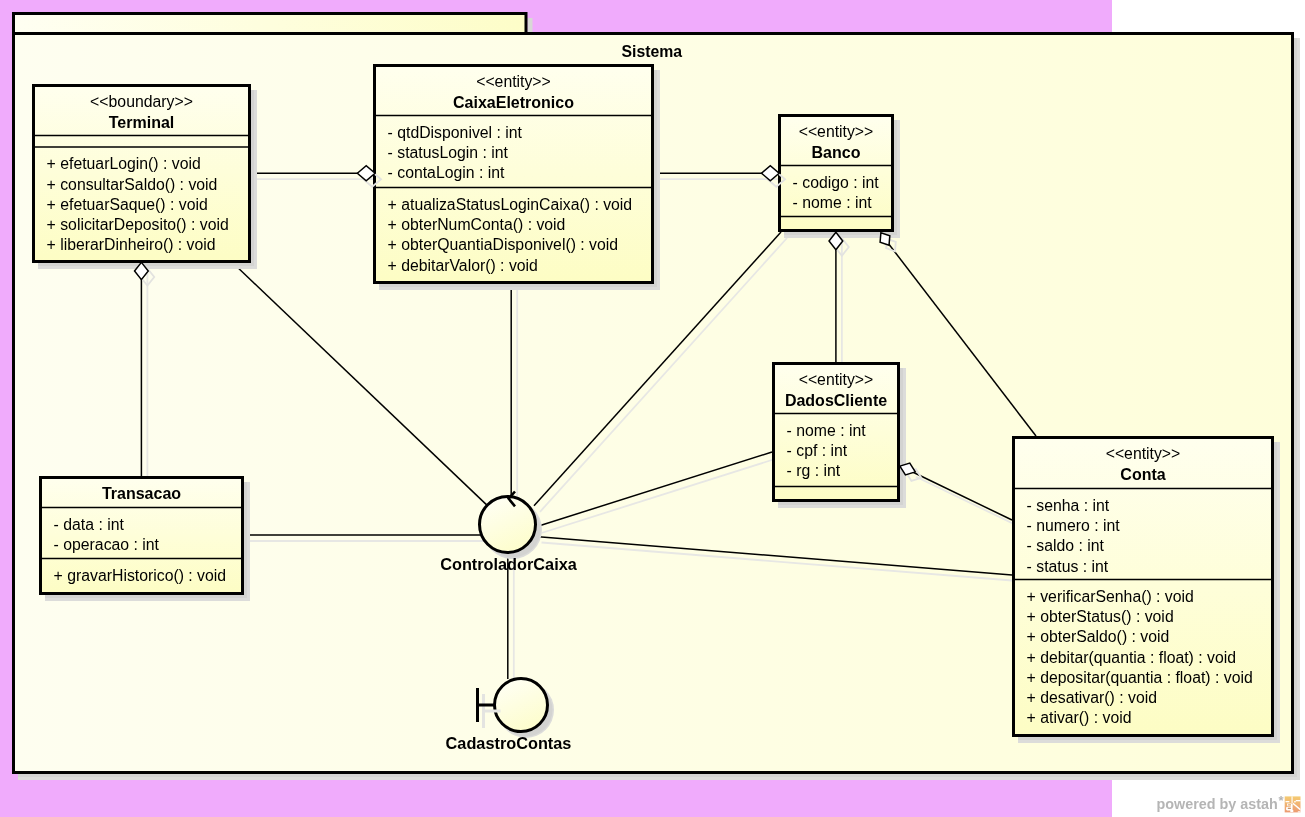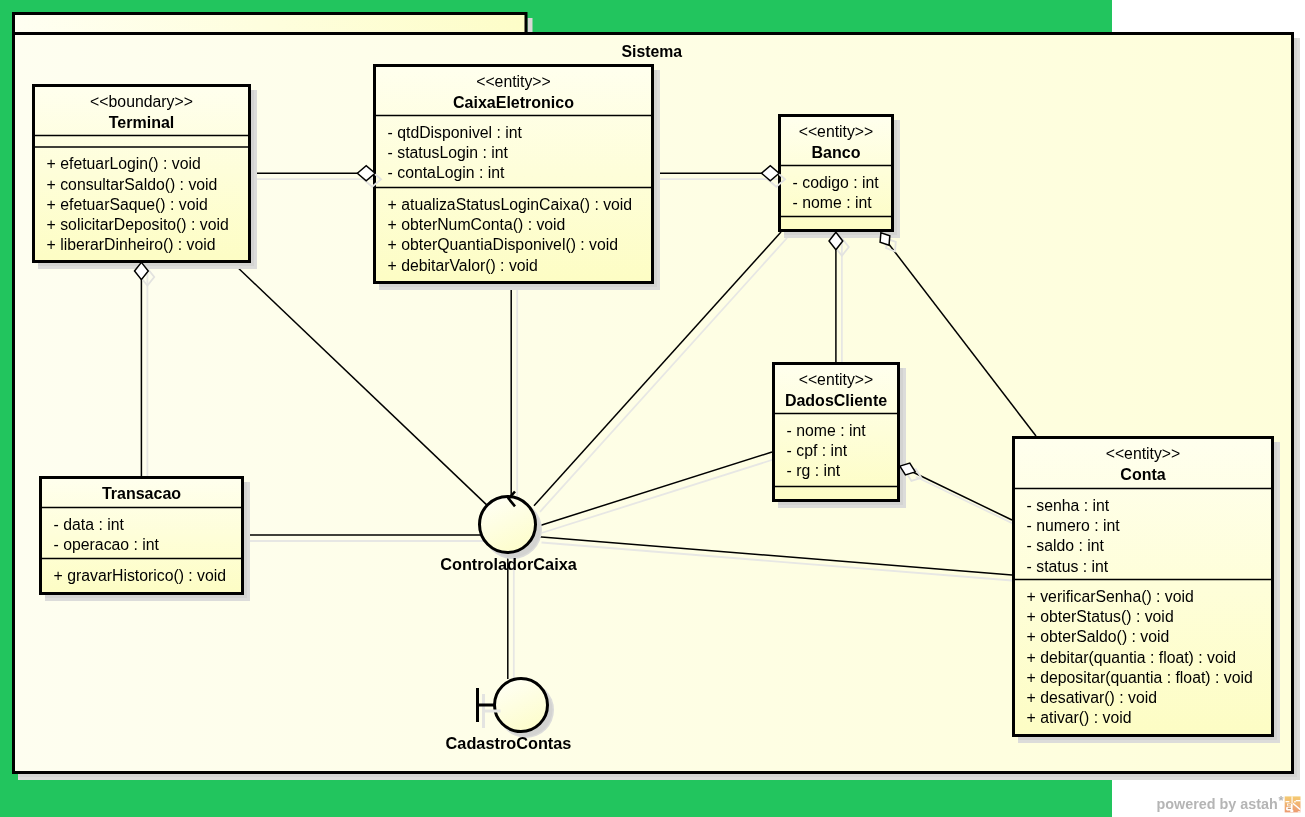--- a/index.html
+++ b/index.html
@@ -1,19 +1,19 @@
 <!DOCTYPE html>
 <html><head>
 <meta charset="utf-8">
 <style>
   html,body{margin:0;padding:0;background:#ffffff;}
   body{width:1305px;height:817px;overflow:hidden;
        font-family:"Liberation Sans",sans-serif;
        -webkit-font-smoothing:antialiased;}
-  #stage{position:relative;width:1112px;height:817px;background:#22c55e;text-align:center;}
+  #stage{position:relative;width:1112px;height:817px;background:#f0abfc;text-align:center;}
   svg#diagram{position:absolute;left:0;top:0;display:block;}
   .cls-text{font-family:"Liberation Sans",sans-serif;font-size:15.8px;fill:#000;}
   .cls-name{font-family:"Liberation Sans",sans-serif;font-size:16px;font-weight:bold;fill:#000;text-anchor:middle;}
   .cls-stereo{font-family:"Liberation Sans",sans-serif;font-size:15.8px;fill:#000;text-anchor:middle;}
   .pkg-name{font-family:"Liberation Sans",sans-serif;font-size:15.8px;font-weight:bold;fill:#000;text-anchor:middle;}
   .icon-name{font-family:"Liberation Sans",sans-serif;font-size:16.3px;font-weight:bold;fill:#000;text-anchor:middle;}
   .wm-text{font-family:"Liberation Sans",sans-serif;font-size:14.35px;font-weight:bold;fill:#b5b5b5;}
   .wm-star{font-family:"Liberation Sans",sans-serif;font-size:13px;font-weight:bold;fill:#b5b5b5;}
 </style>
 </head>

